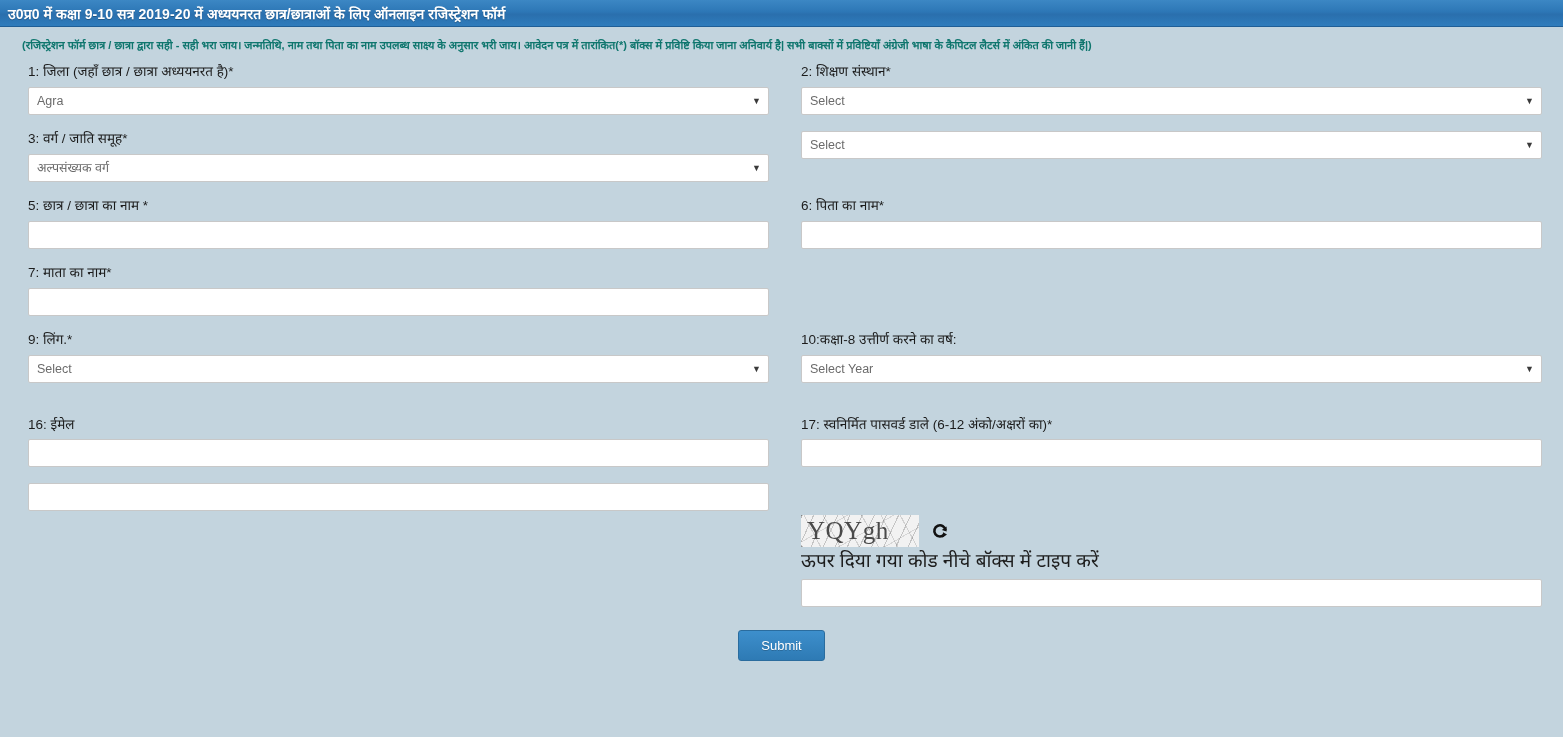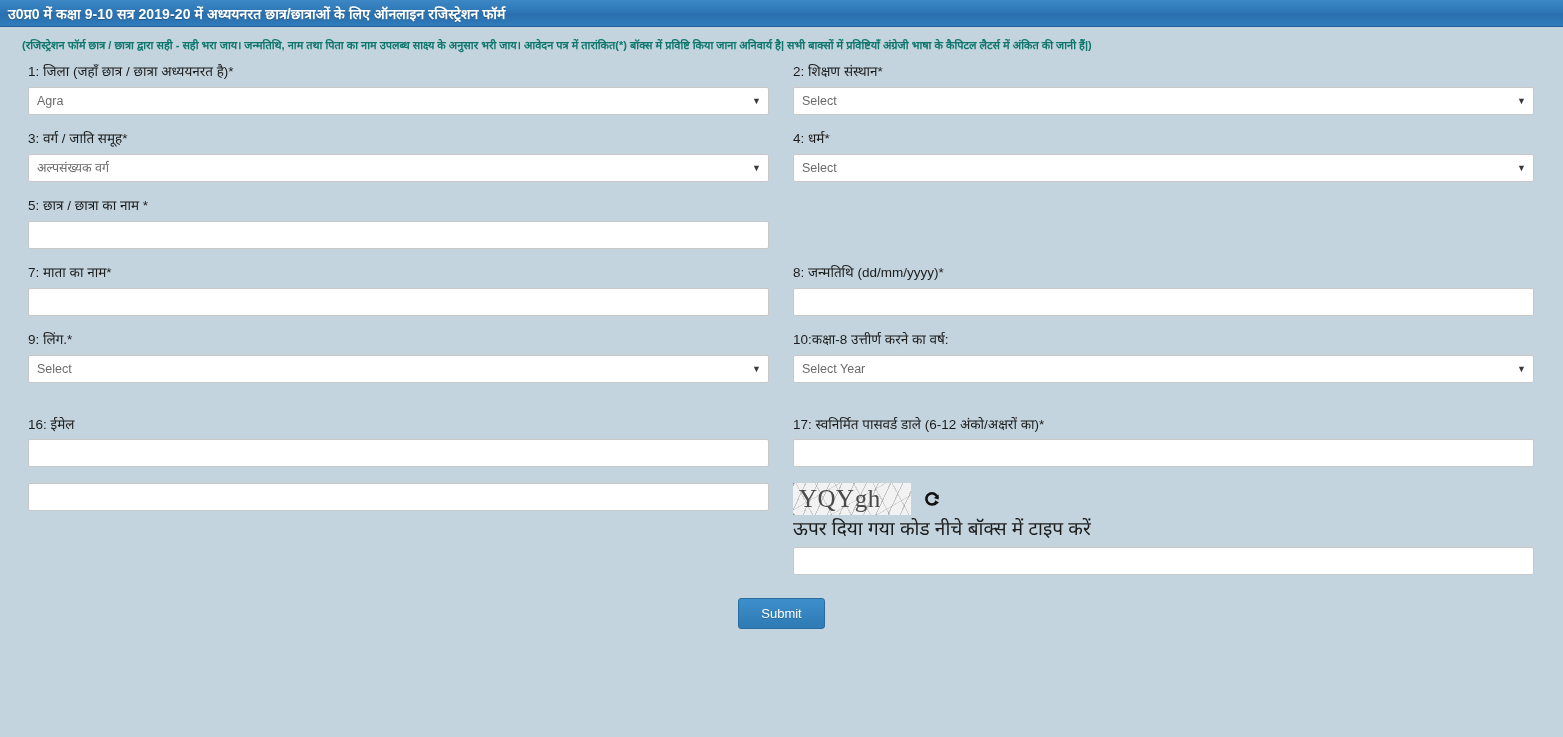--- a/index.html
+++ b/index.html
@@ -49,21 +49,21 @@
     white-space: nowrap;
     line-height: 1.2;
   }
 
   
   .form-area {
     padding: 0 28px;
   }
   .row {
     display: flex;
-    gap: 24px;
+    gap: 32px;
     margin-bottom: 1px;
   }
   .col {
     width: 741px;
     flex: 0 0 741px;
   }
   .col.full {
     width: 1506px;
     flex: 0 0 1506px;
   }
@@ -115,20 +115,21 @@
     font-size: 9px;
     color: #3a3a3a;
     pointer-events: none;
   }
   .rowgap { height: 9px; }
 
   
   .captcha-block {
     padding-top: 6px;
     display: block;
+    margin-top: 32px;
   }
   .captcha-top {
     display: flex;
     align-items: center;
     gap: 10px;
     margin-bottom: 2px;
   }
   .captcha-img {
     width: 118px;
     height: 32px;
@@ -240,52 +241,51 @@
         <div class="field">
           <label class="fld-label">3: वर्ग / जाति समूह*</label>
           <div class="select-wrap">
             <div class="ctrl">अल्पसंख्यक वर्ग</div>
             <span class="select-arrow">▼</span>
           </div>
         </div>
       </div>
       <div class="col">
         <div class="field">
-          <label class="fld-label">4: धर्म*</label>
           <div class="select-wrap">
             <div class="ctrl">Select</div>
             <span class="select-arrow">▼</span>
           </div>
         </div>
       </div>
     </div>
 
     <div class="rowgap"></div>
 
     <div class="row">
       <div class="col">
         <div class="field">
           <label class="fld-label">5: छात्र / छात्रा का नाम *</label>
           <input class="ctrl" type="text" value="" style="">
         </div>
       </div>
+      <div class="col">
+        <div class="field">
+          <label class="fld-label">6: पिता का नाम*</label>
+          <input class="ctrl" type="text" value="" style="">
+        </div>
+      </div>
     </div>
 
     <div class="rowgap"></div>
 
     <div class="row">
       <div class="col">
         <div class="field">
           <label class="fld-label">7: माता का नाम*</label>
-          <input class="ctrl" type="text" value="" style="">
-        </div>
-      </div>
-      <div class="col">
-        <div class="field">
-          <label class="fld-label">8: जन्मतिथि (dd/mm/yyyy)*</label>
           <input class="ctrl" type="text" value="" style="">
         </div>
       </div>
     </div>
 
     <div class="rowgap"></div>
 
     <div class="row">
       <div class="col">
         <div class="field">

